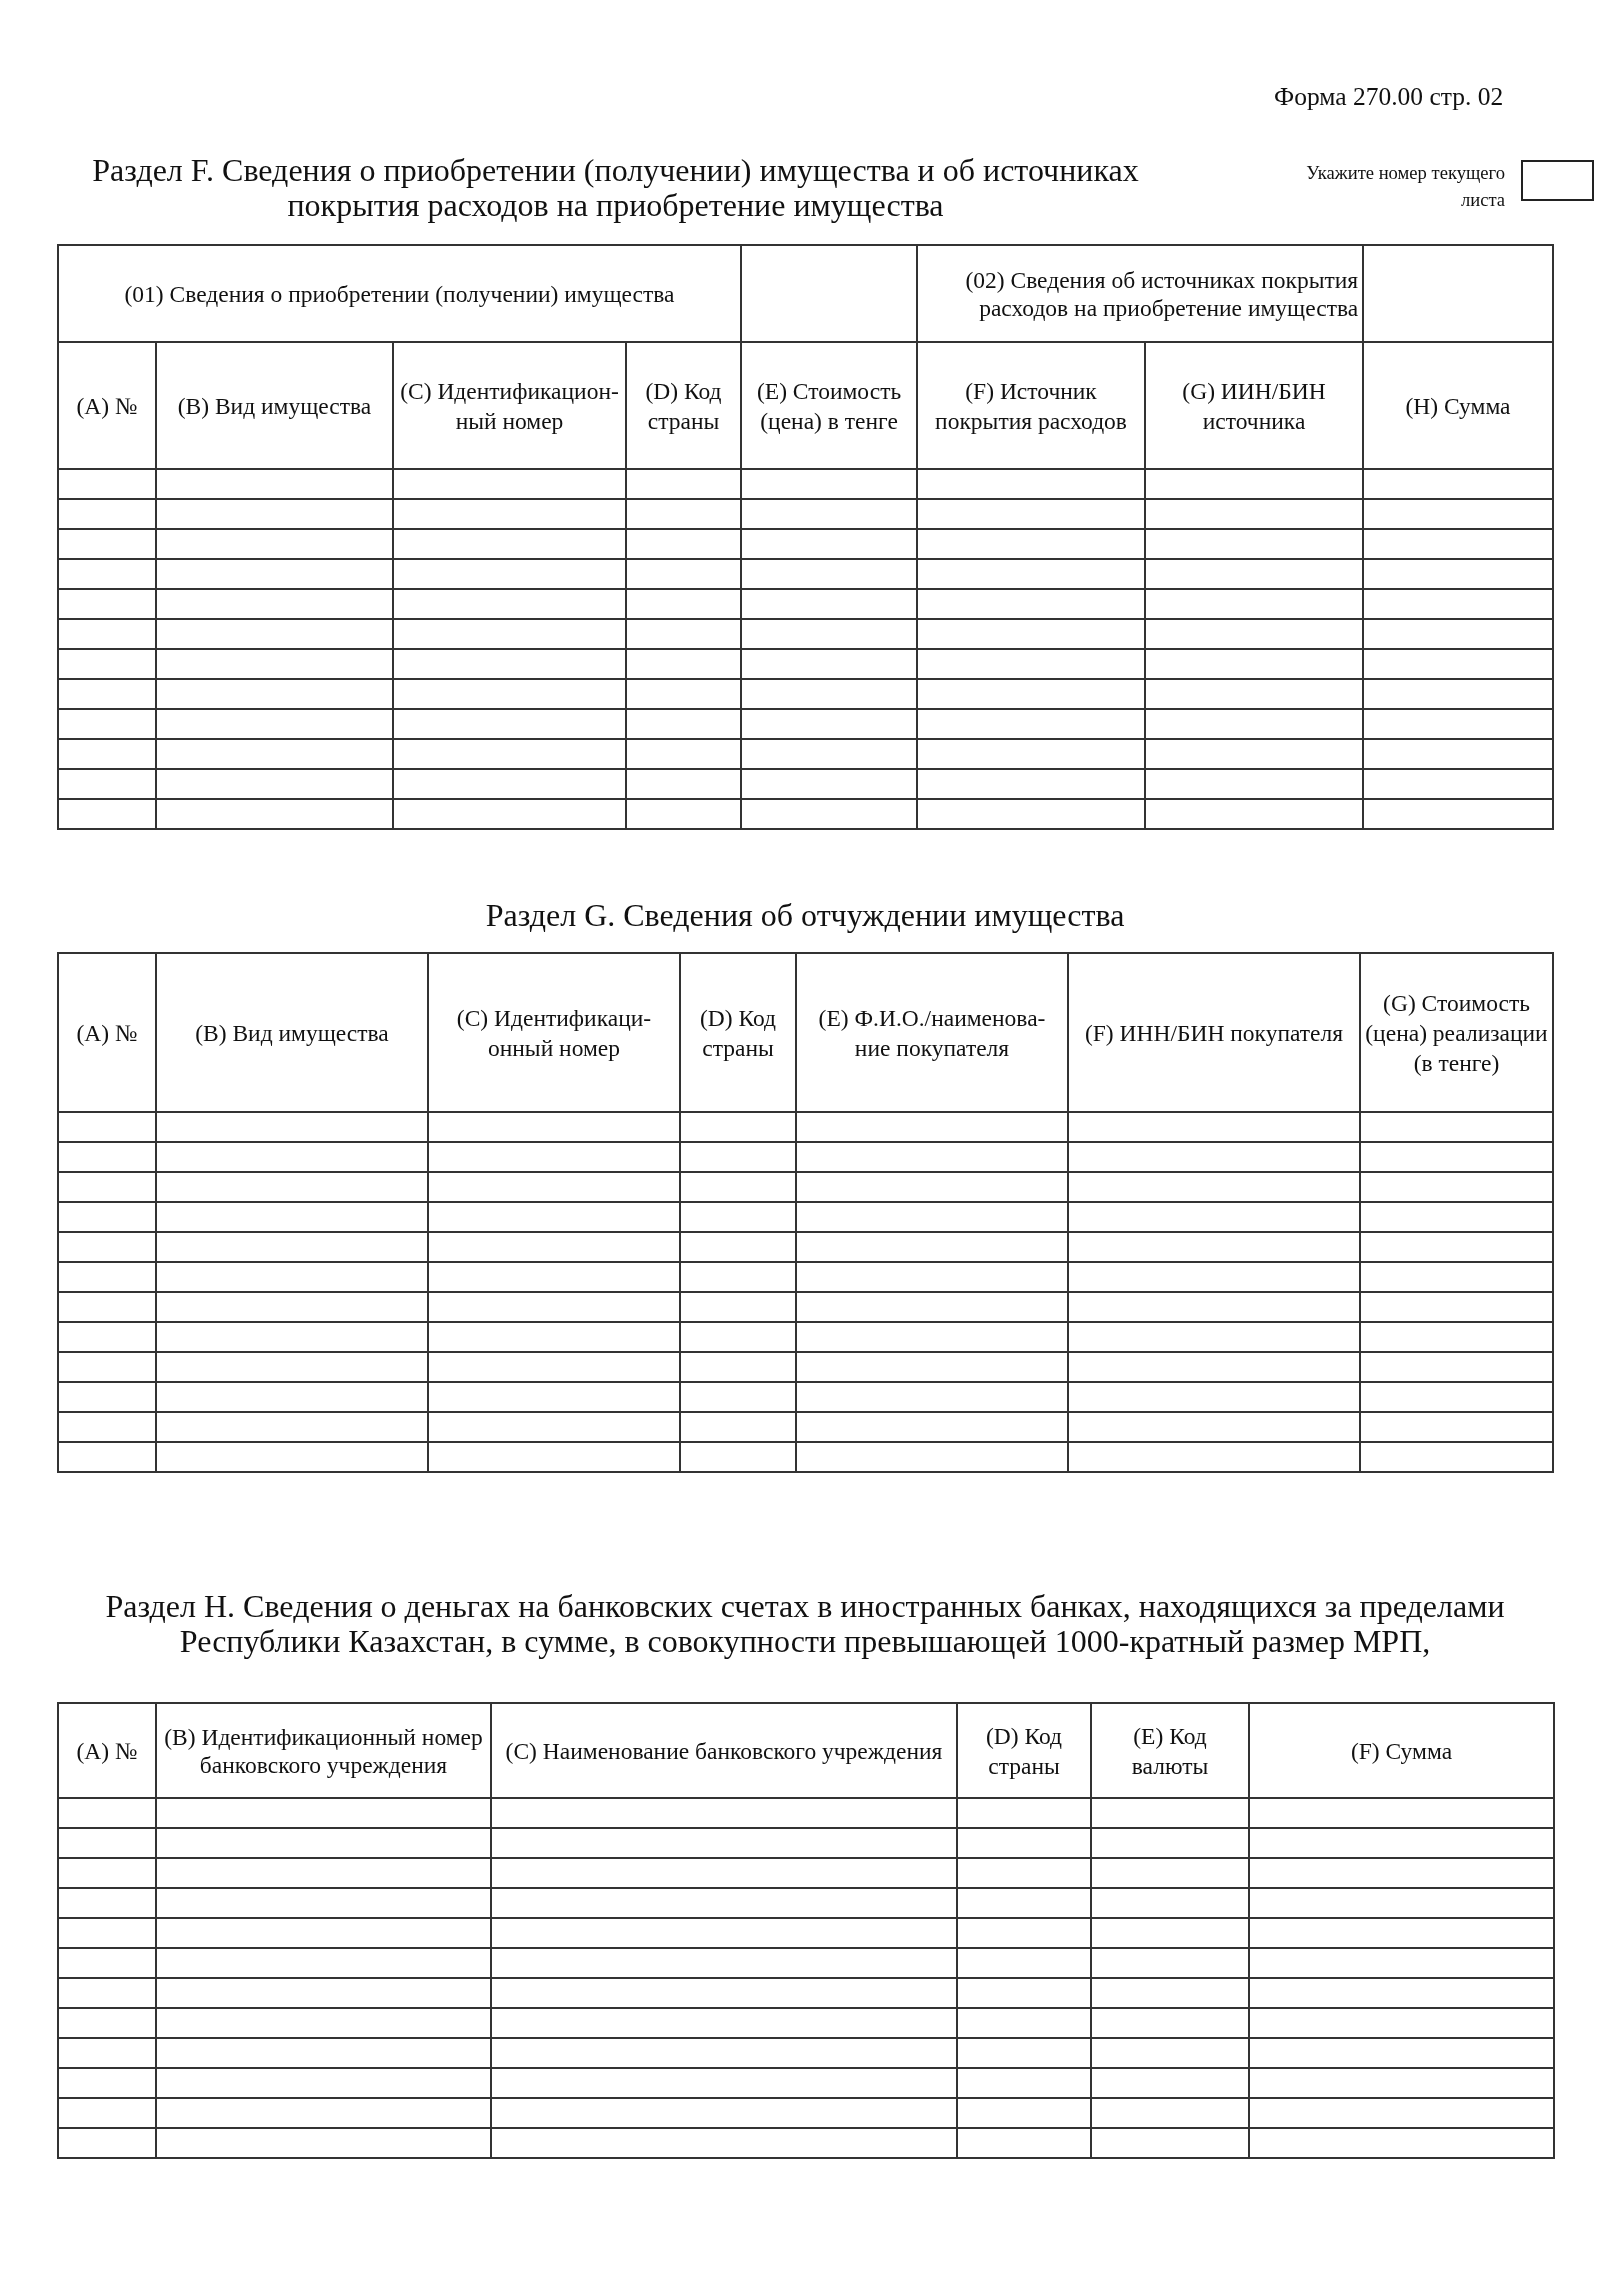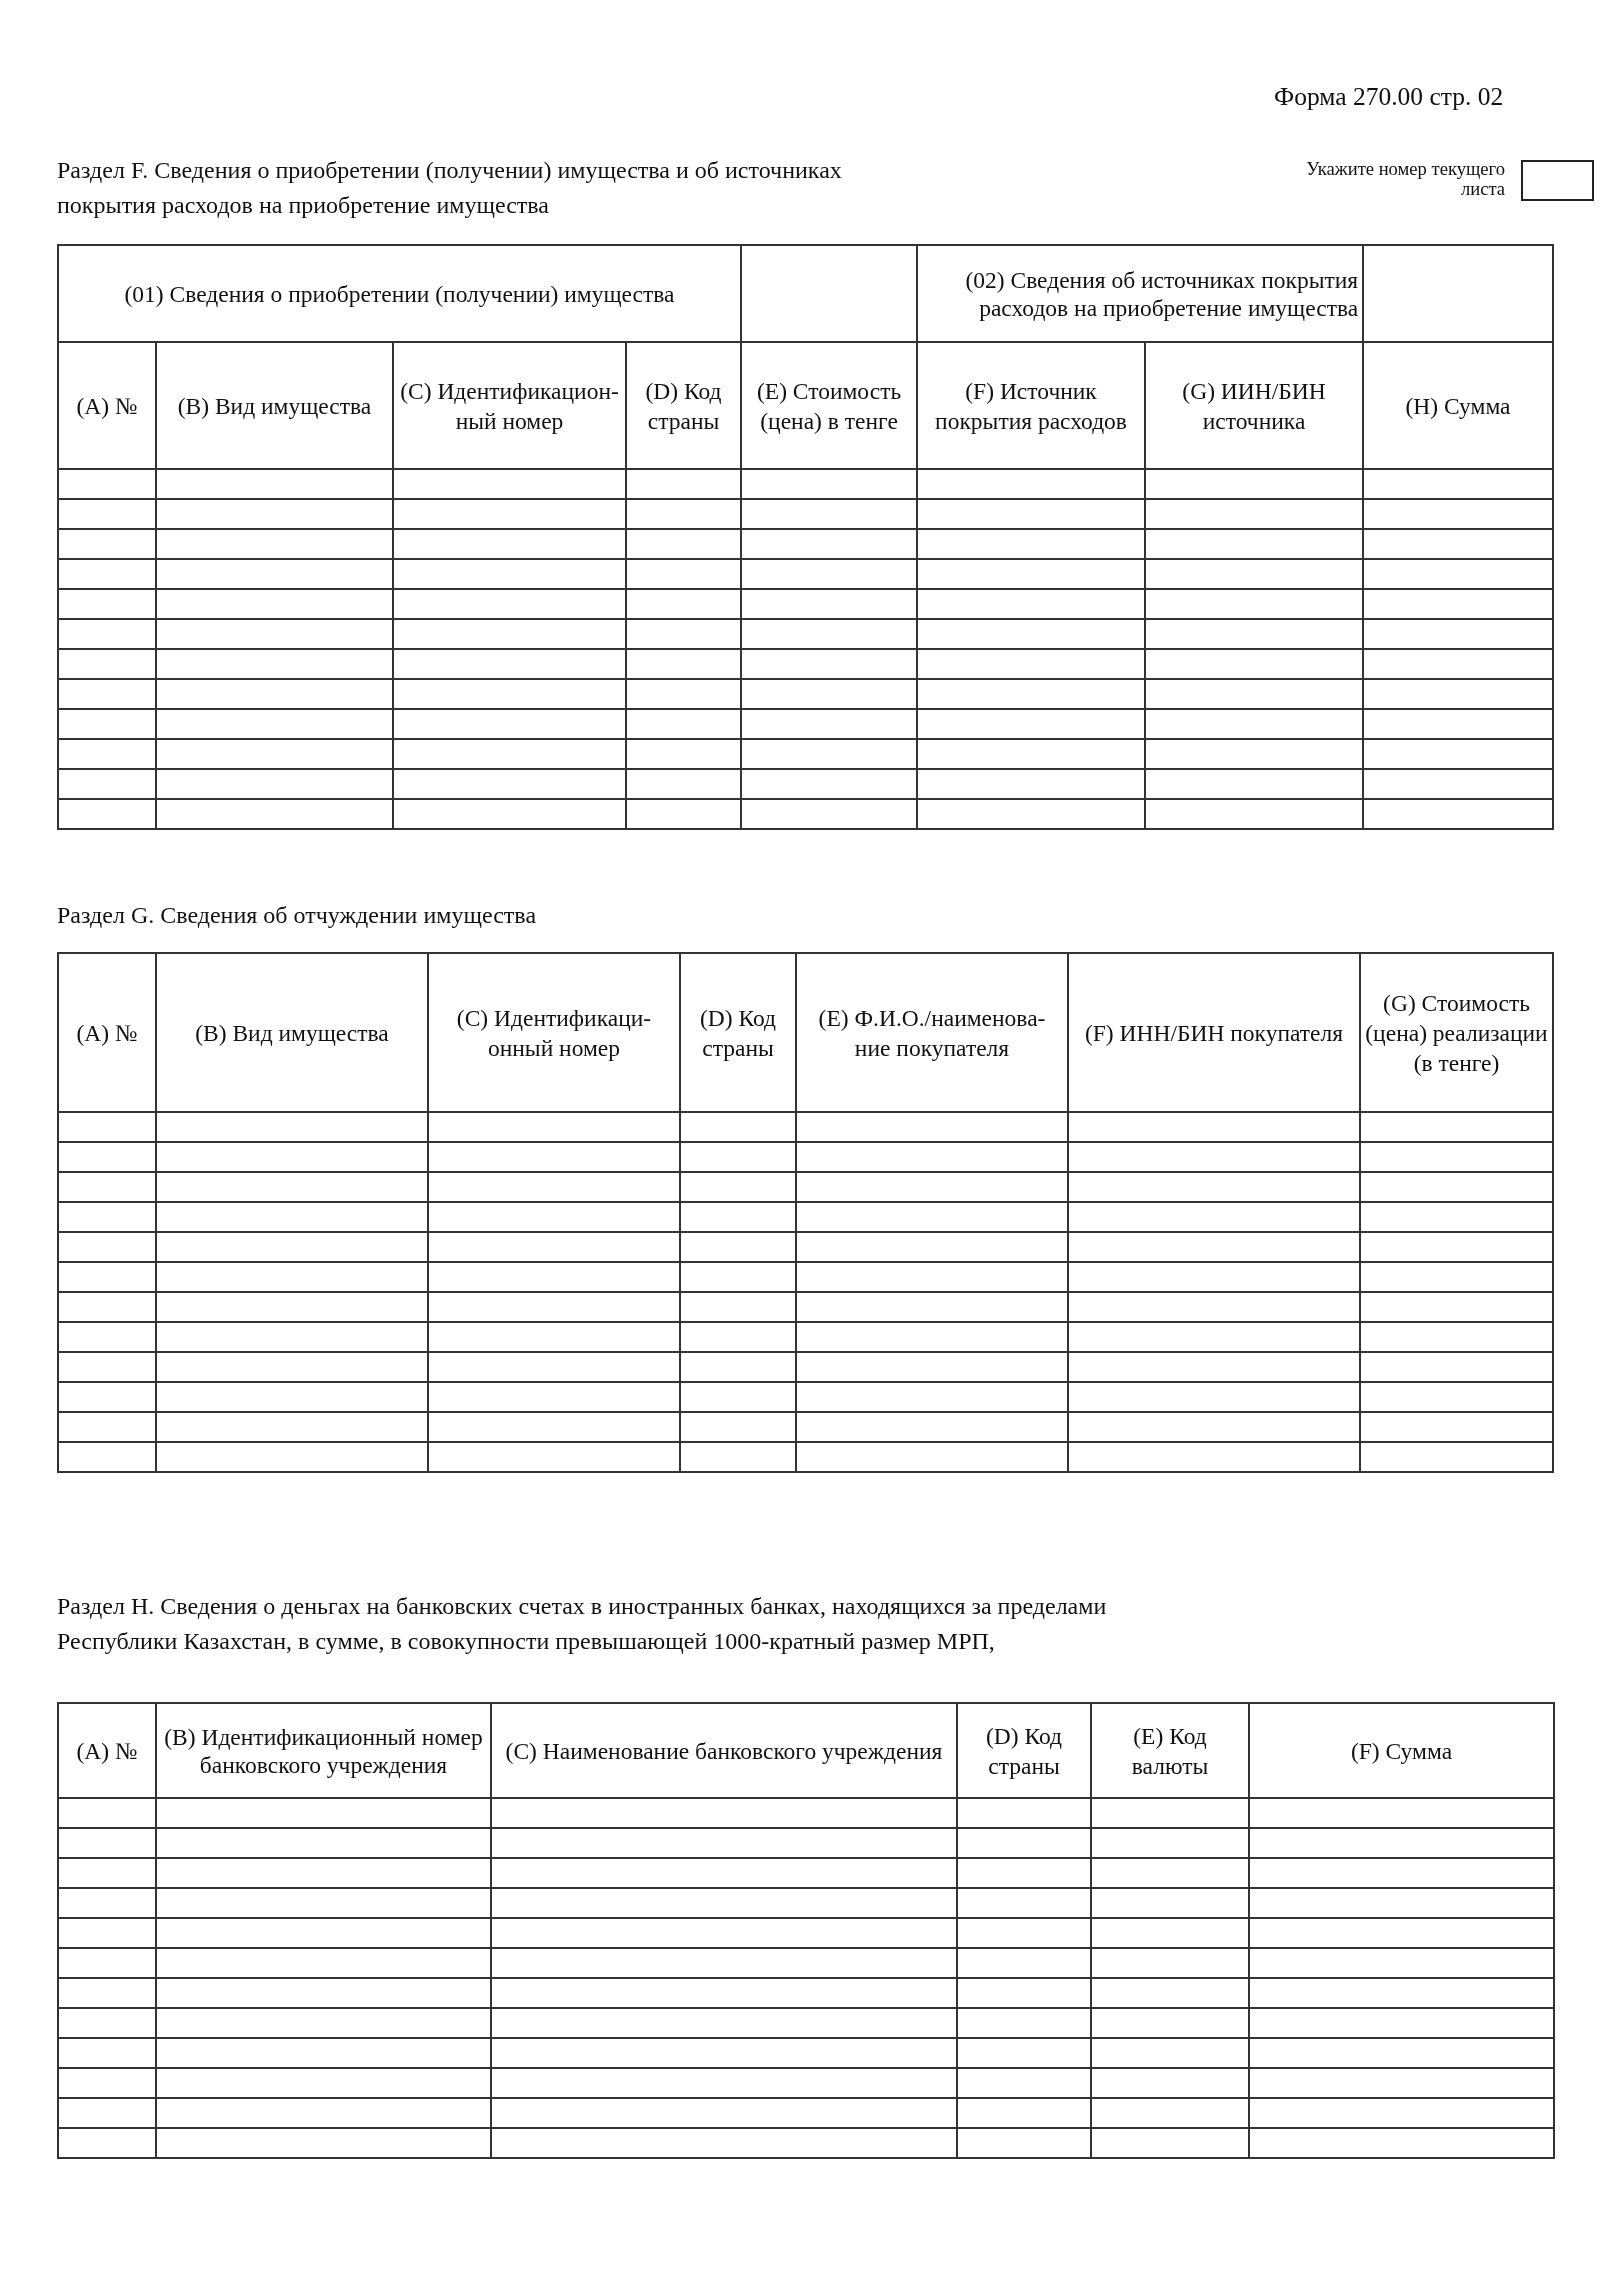--- a/index.html
+++ b/index.html
@@ -1,21 +1,21 @@
 <!DOCTYPE html>
 <html><head>
 <meta charset="utf-8">
 <style>
   html, body { margin:0; padding:0; background:#ffffff; }
   body { width:1621px; height:2293px; position:relative; font-family:"Liberation Serif", serif; color:#111; }
   .abs { position:absolute; }
   .form-no { left:1274px; top:82px; width:304px; text-align:left; font-size:25.5px; }
-  .sheet-label { left:1304px; top:159px; width:201px; text-align:right; font-size:18.6px; line-height:20px; }
+  .sheet-label { left:1304px; top:159px; width:201px; text-align:right; font-size:18.6px; line-height:27px; }
   .sheet-box { left:1521px; top:160px; width:69px; height:37px; border:2.9px solid #222; background:#fff; }
-  .section-title { font-size:24px; line-height:35px; }
+  .section-title { text-align:center; font-size:32px; line-height:35px; }
   table.grid { position:absolute; left:57px; width:1496px; border-collapse:collapse; table-layout:fixed; }
   table.grid td { border:2px solid #333; padding:0 3.9px; text-align:center; vertical-align:middle; font-size:23.5px; line-height:30px; }
   table.grid td.left { text-align:right; }
   table.grid tr.data td { height:28px; padding:0; }
 </style>
 </head>
 <body>
 
 <div class="abs form-no">Форма 270.00 стр. 02</div>
 <div class="abs sheet-label">Укажите номер текущего листа</div>

